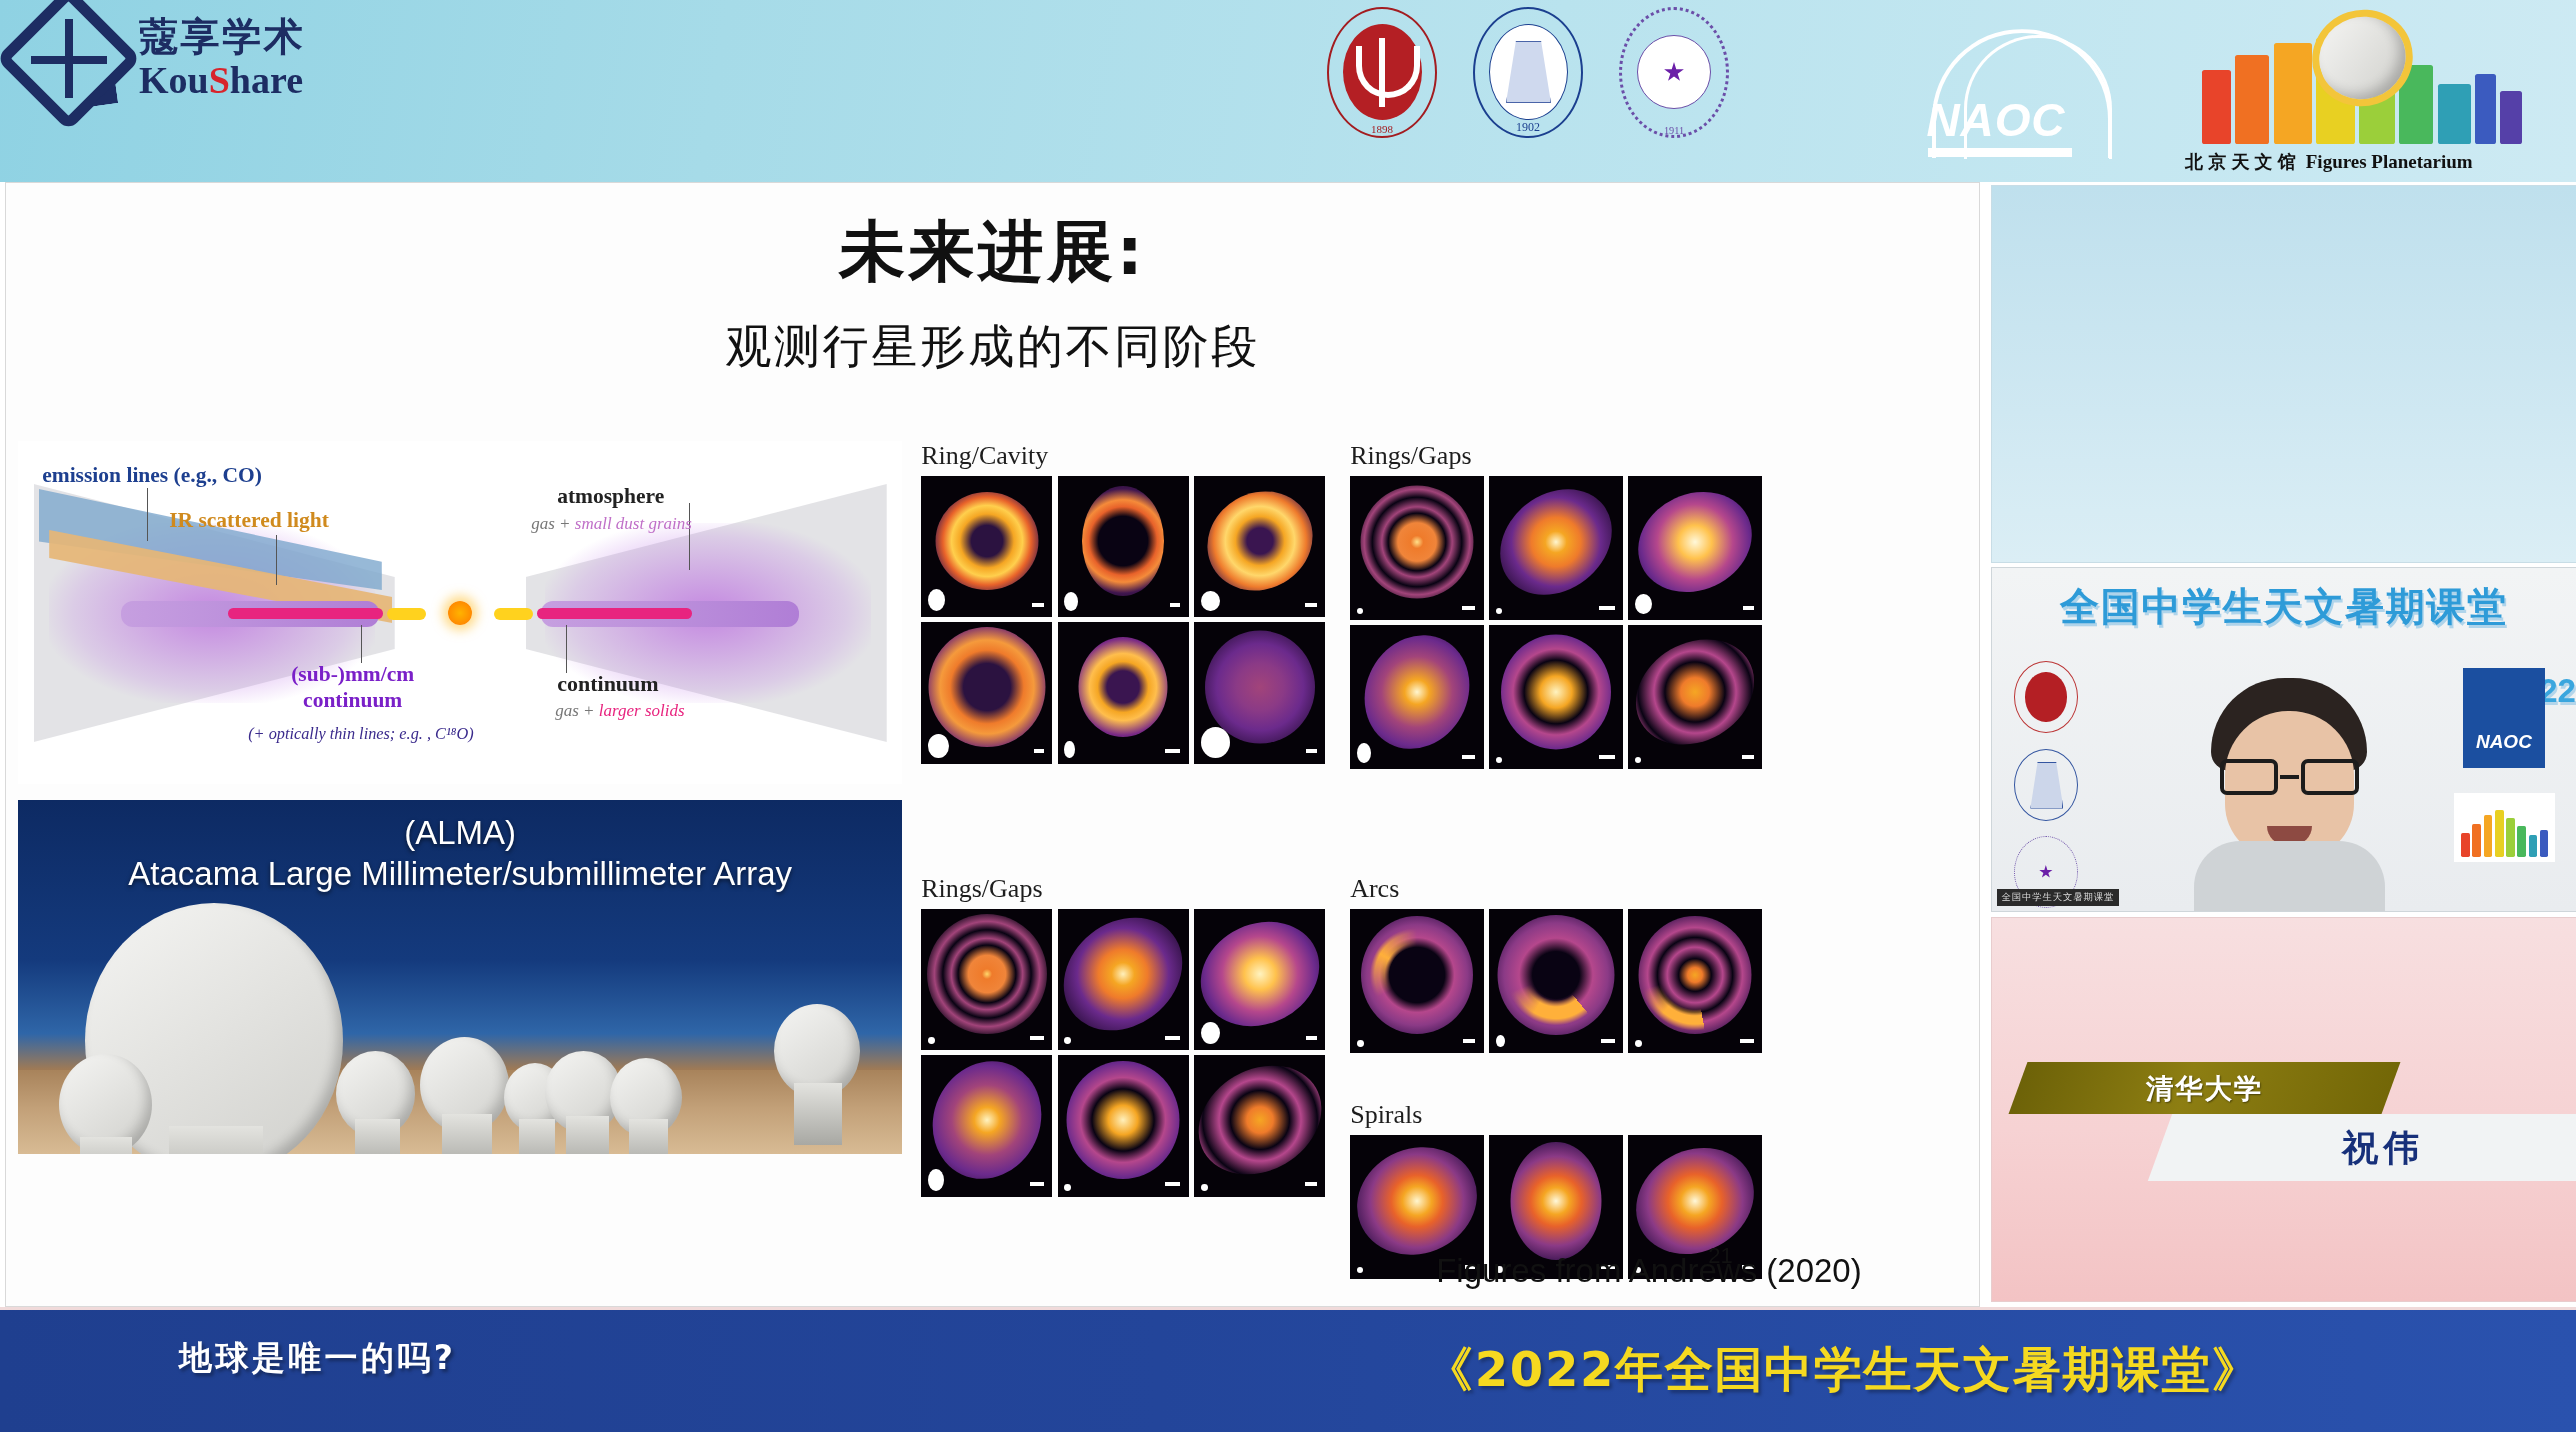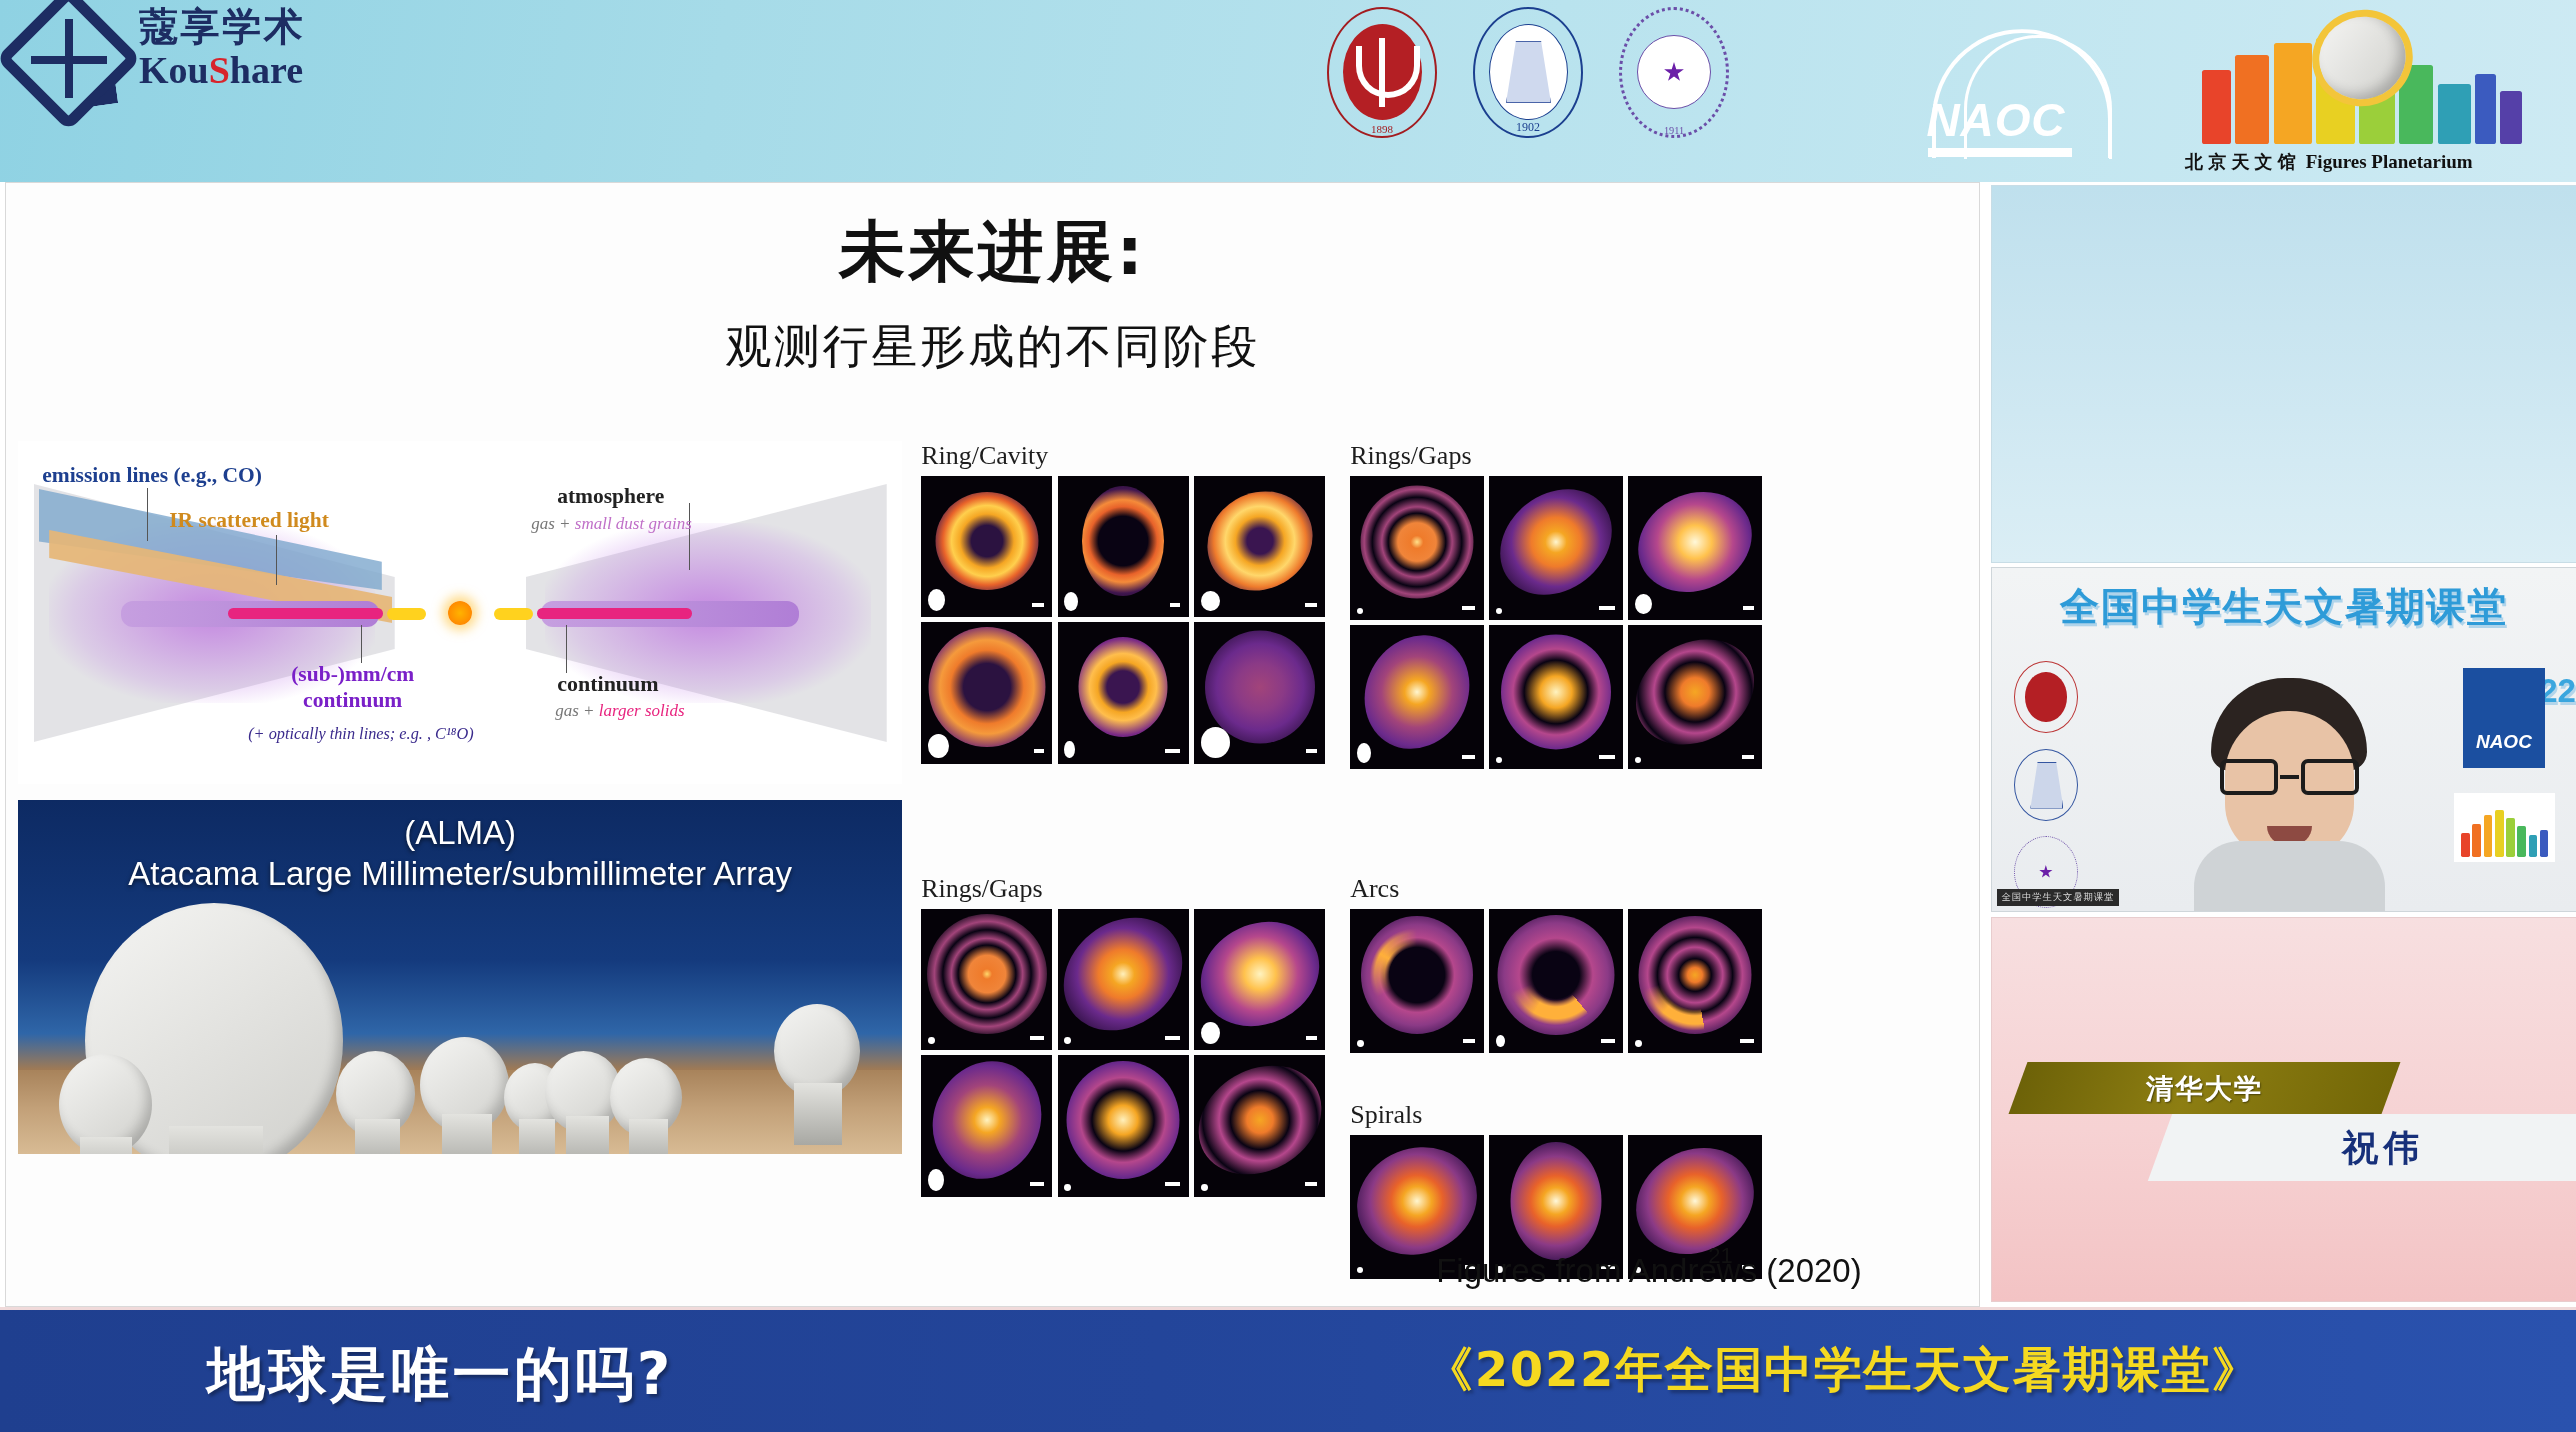--- a/index.html
+++ b/index.html
@@ -10,21 +10,21 @@
     overflow: hidden; background: #ffffff;
   }
   .stage { position: relative; width: 2576px; height: 1432px; }
 
   
   .header {
     position: absolute; left: 0; top: 0; width: 2576px; height: 182px;
     background: linear-gradient(100deg, #8fd2e3 0%, #a6dbe8 28%, #b9e3ee 60%, #cdeaf3 100%);
     overflow: hidden;
   }
-  .ks-logo { position: absolute; left: 17px; top: 6.9px; display: flex; align-items: flex-start; gap: 19px; }
+  .ks-logo { position: absolute; left: 17px; top: 6.9px; display: flex; align-items: center; gap: 19px; }
   .ks-mark { width: 103px; height: 103px; position: relative; }
   .ks-mark .oct {
     position: absolute; inset: 0;
     border: 11px solid #1d2d63;
     transform: rotate(45deg);
     border-radius: 12px;
   }
   .ks-mark .bar1 { position:absolute; left:13.7px; top:49px; width:76px; height:7.7px; background:#1d2d63; }
   .ks-mark .bar2 { position:absolute; left:48px; top:12px; width:7.7px; height:79px; background:#1d2d63; }
   .ks-mark .flag { position:absolute; right:3.4px; bottom:5.2px; width:29px; height:19px; background:#1d2d63;
@@ -223,21 +223,21 @@
                   font-family:"DejaVu Sans", sans-serif; text-shadow: 0.9px 0.9px 1.7px rgba(0,0,0,.45); }
   .nc-white { position:absolute; left: 168px; top: 196px; width: 447px; height: 67px;
               background: #f1f3f4; transform: skewX(-20deg); }
   .nc-white span { display:block; transform: skewX(20deg); color:#17307a; font-size: 36px; font-weight:700;
                    text-align: center; line-height: 67px; letter-spacing: 5.2px;
                    font-family:"DejaVu Sans", sans-serif; }
 
   
   .footer { position:absolute; left: 0; top: 1310px; width: 2576px; height: 122px;
             background: linear-gradient(90deg,#1f3f8f 0%, #23459a 45%, #2a52ae 100%); }
-  .foot-l { position:absolute; left: 207px; top: 26px; font-size: 58px; font-weight: 800; color:#fff;
+  .foot-l { position:absolute; left: 179px; top: 26px; font-size: 33px; font-weight: 800; color:#fff;
             letter-spacing: 3.4px; font-family:"DejaVu Sans", sans-serif;
             text-shadow: 2.6px 2.6px 3.4px rgba(0,0,0,.35); }
   .foot-r { position:absolute; left: 1425px; top: 27.5px; font-size: 48px; font-weight: 800; color:#f5d920;
             letter-spacing: 1.7px; font-family:"DejaVu Sans", sans-serif;
             text-shadow: 2.6px 2.6px 3.4px rgba(0,0,0,.30); }
   .thin-line { position:absolute; left:0; top: 1307px; width: 2576px; height: 3.4px; background:#f0dada; }
 </style>
 </head>
 <body>
 

